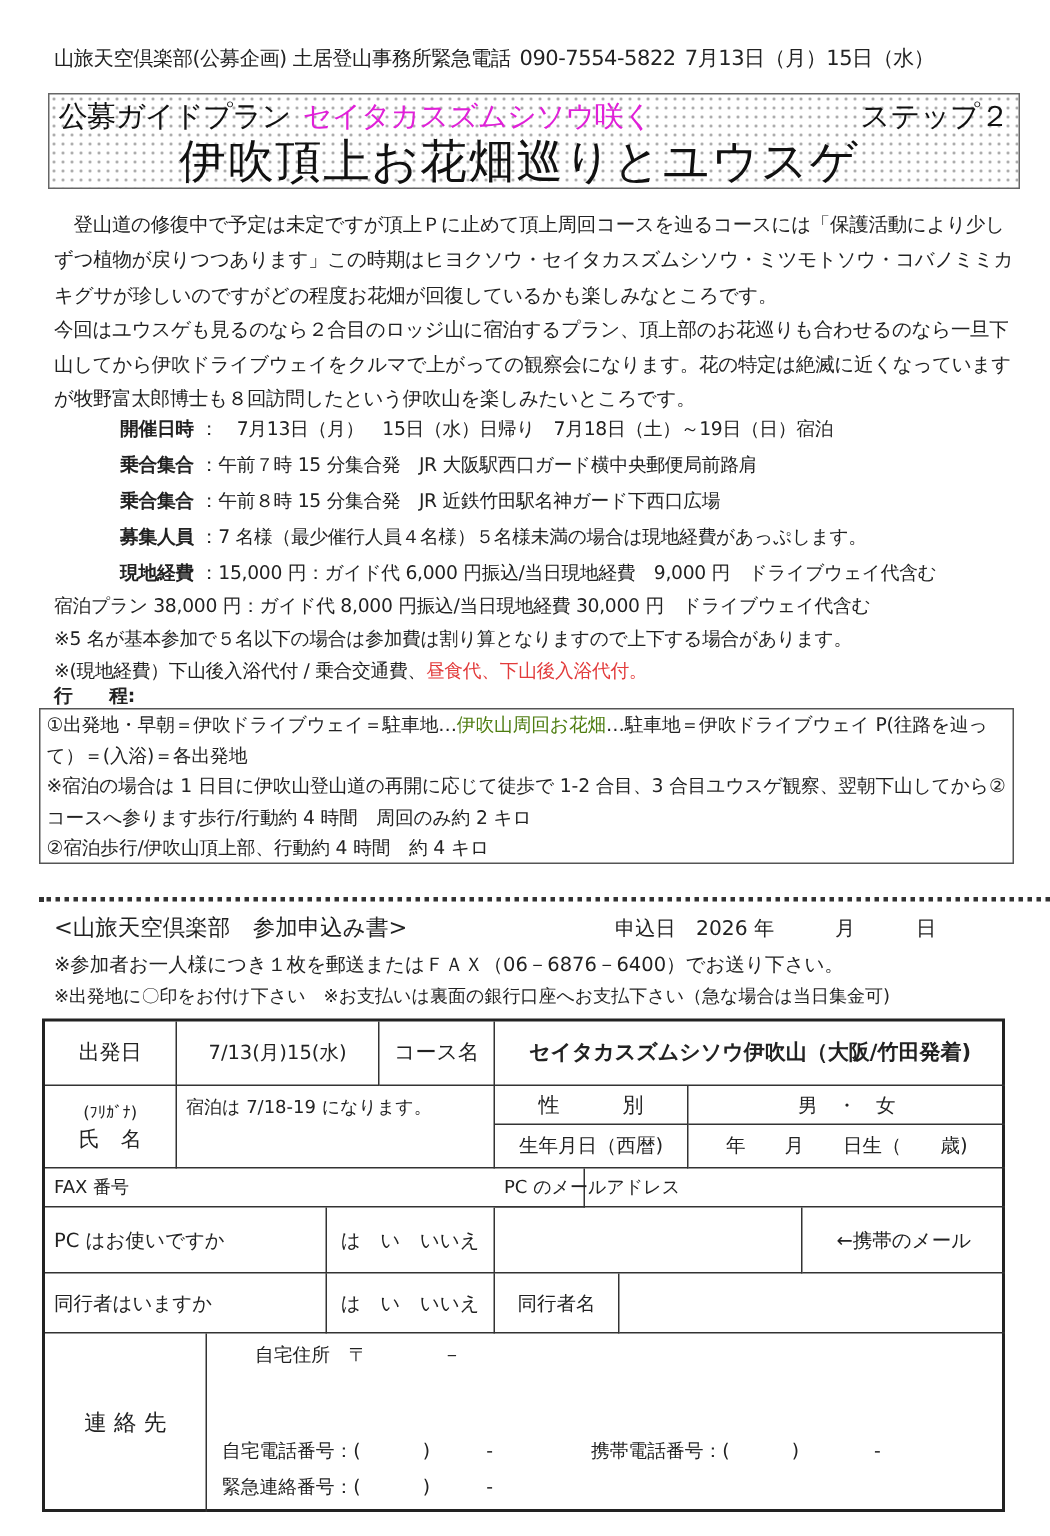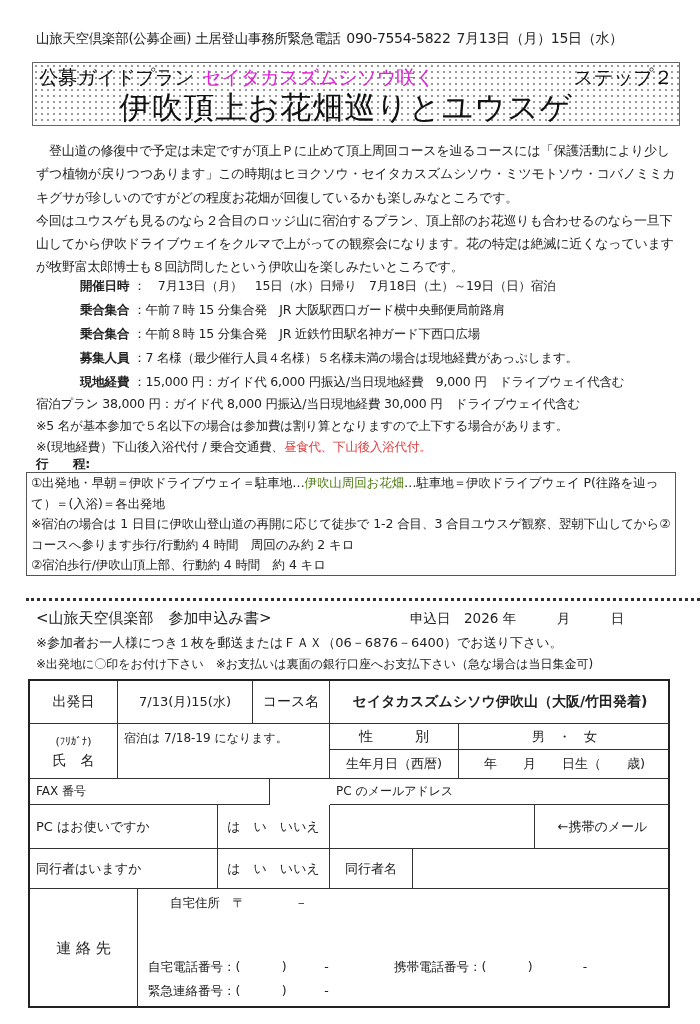--- a/index.html
+++ b/index.html
@@ -93,21 +93,21 @@
     <span style="font-size:14px">氏　名</span>
   </div>
   <div class="cell l" style="left:88px;top:43px;width:212px;height:55px;align-items:flex-start;padding-top:6px;font-size:12px;">
       <span>宿泊は 7/18-19 になります。</span>
     </div>
   <div class="cell c" style="left:300px;top:43px;width:129px;height:26px;font-size:14px;">性　　　別</div>
   <div class="cell c" style="left:429px;top:43px;width:211px;height:26px;border-right:none;">男　・　女</div>
   <div class="cell c" style="left:300px;top:69px;width:129px;height:29px;">生年月日（西暦)</div>
   <div class="cell c" style="left:429px;top:69px;width:211px;height:29px;border-right:none;">年　　月　　日生（　　歳)</div>
 
-  <div class="cell l" style="left:0;top:98px;width:240px;height:26px;font-size:12px;">
+  <div class="cell l" style="left:0;top:98px;width:360px;height:26px;font-size:12px;">
       <span>FAX 番号</span>
     </div>
   <div class="cell l" style="left:300px;top:98px;width:340px;height:26px;font-size:12px;border-right:none;">
       <span>PC のメールアドレス</span>
     </div>
 
   <div class="cell l" style="left:0;top:124px;width:188px;height:44px;">PC はお使いですか</div>
   <div class="cell c" style="left:188px;top:124px;width:112px;height:44px;">は　い　いいえ</div>
   <div class="cell" style="left:300px;top:124px;width:205px;height:44px;"></div>
   <div class="cell l" style="left:0;top:168px;width:188px;height:40px;">同行者はいますか</div>

